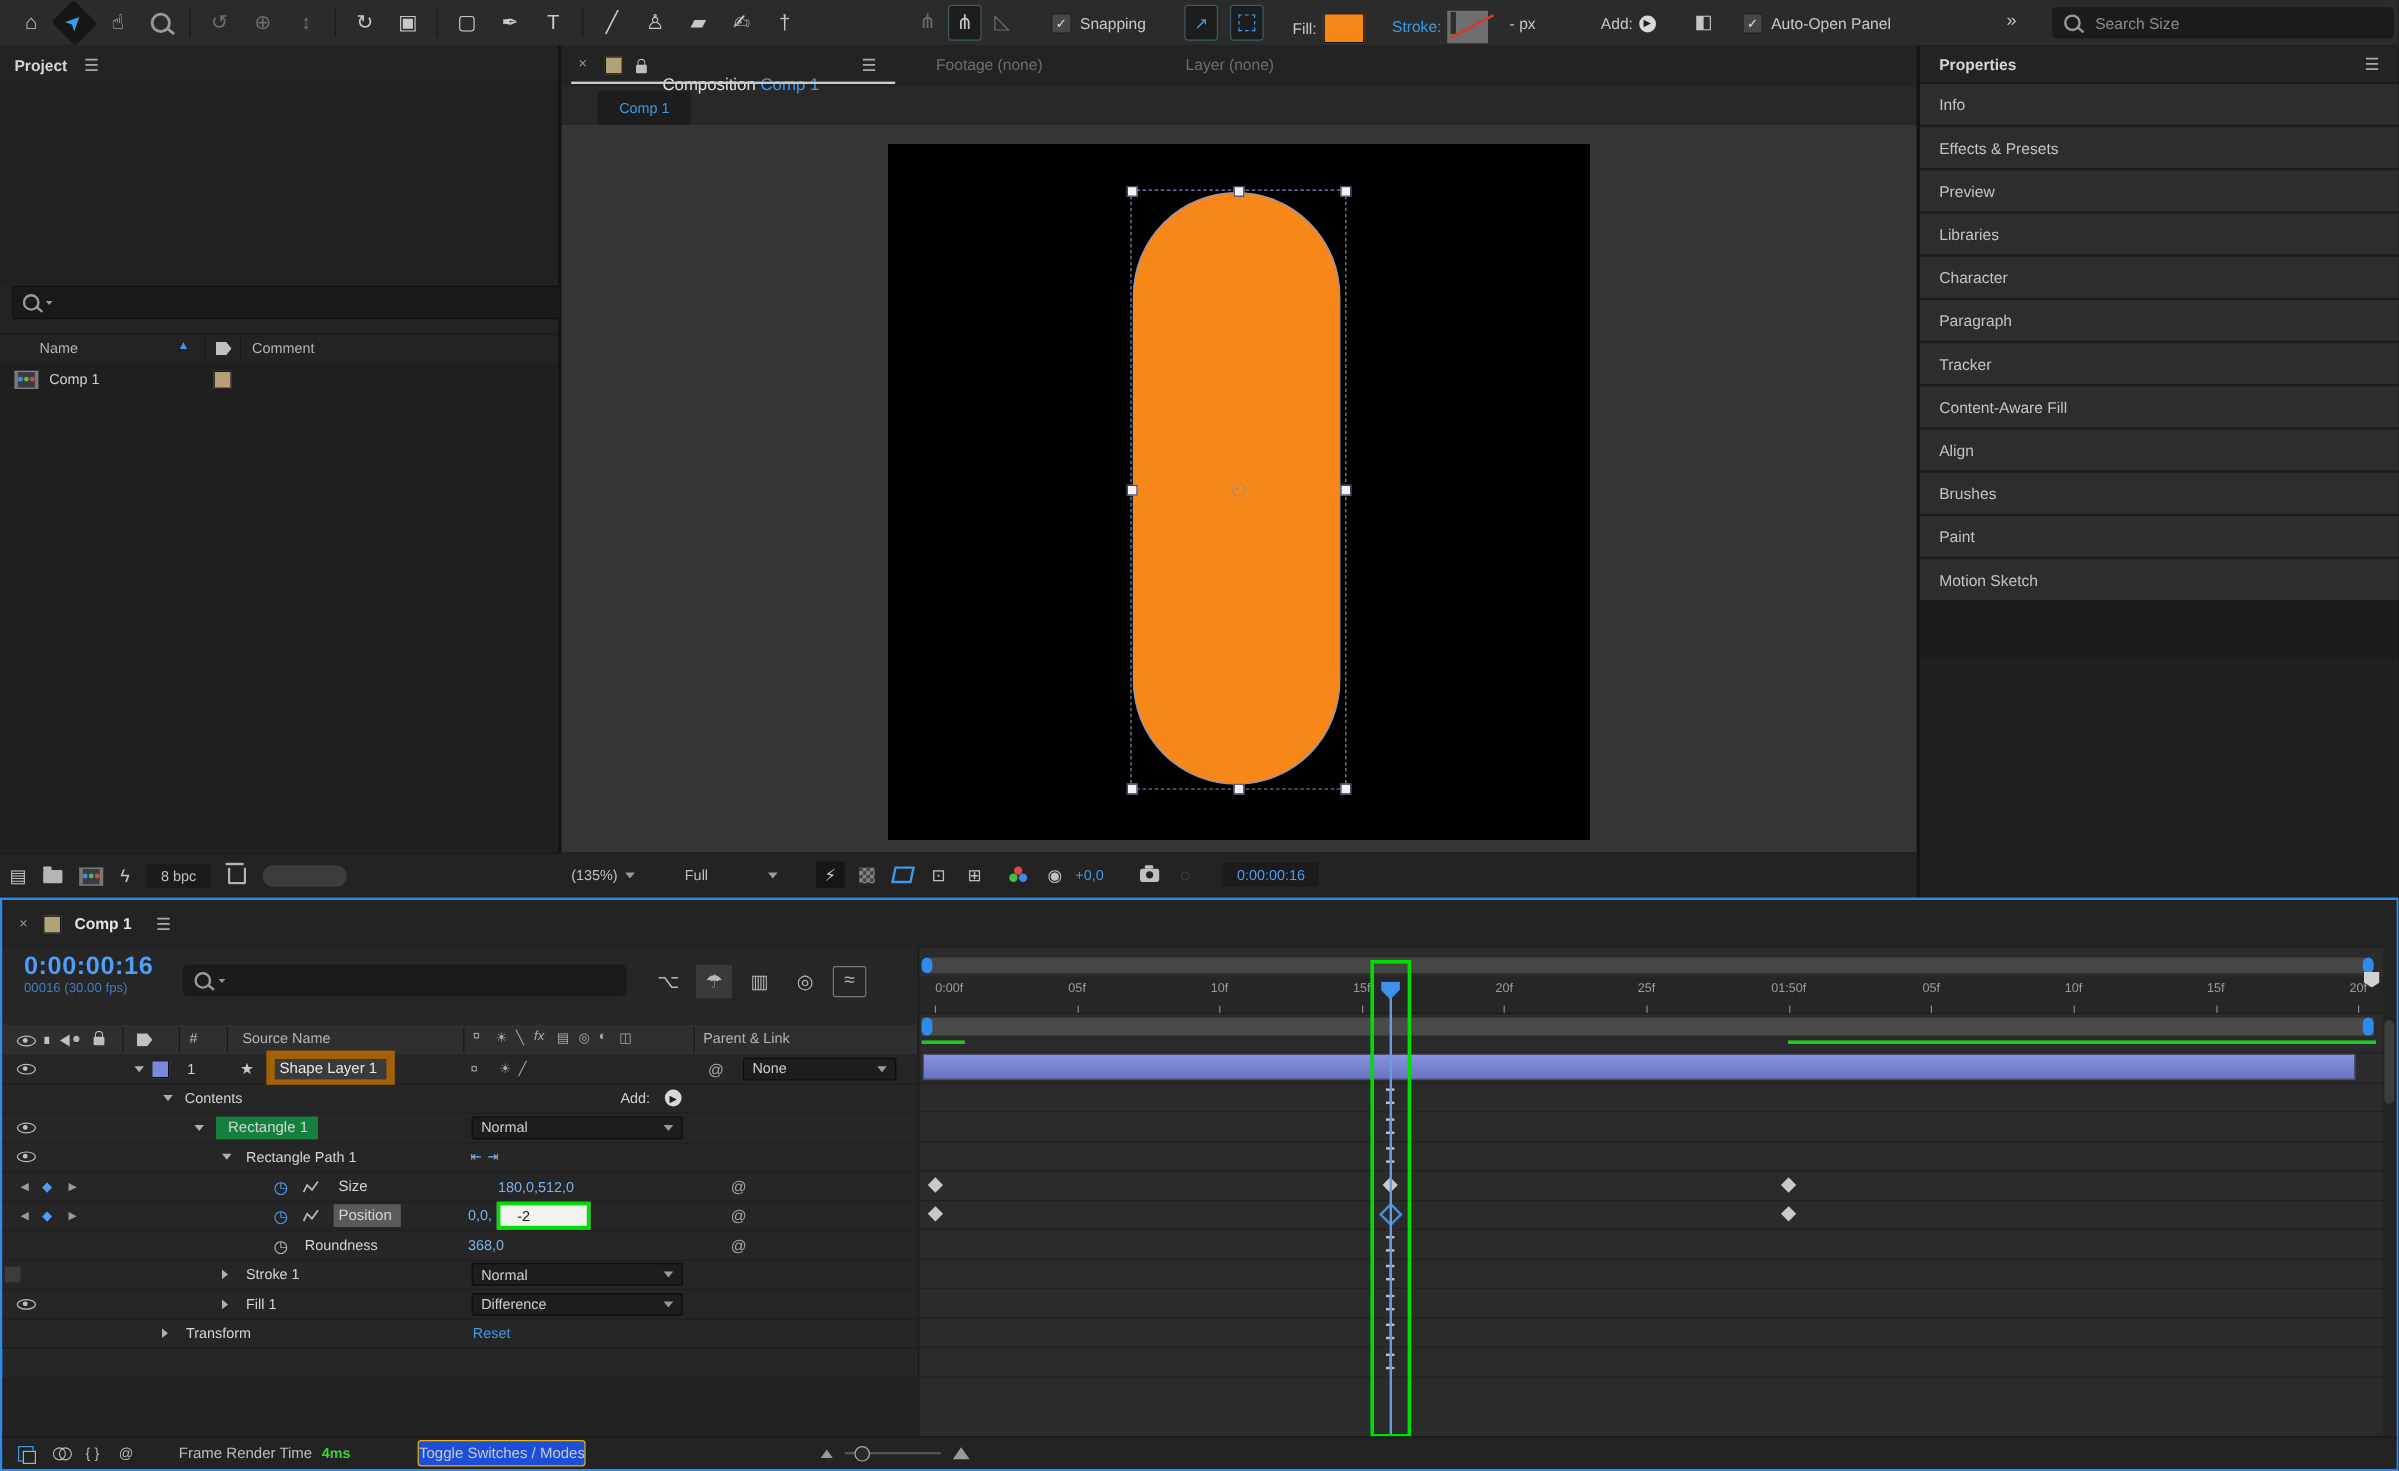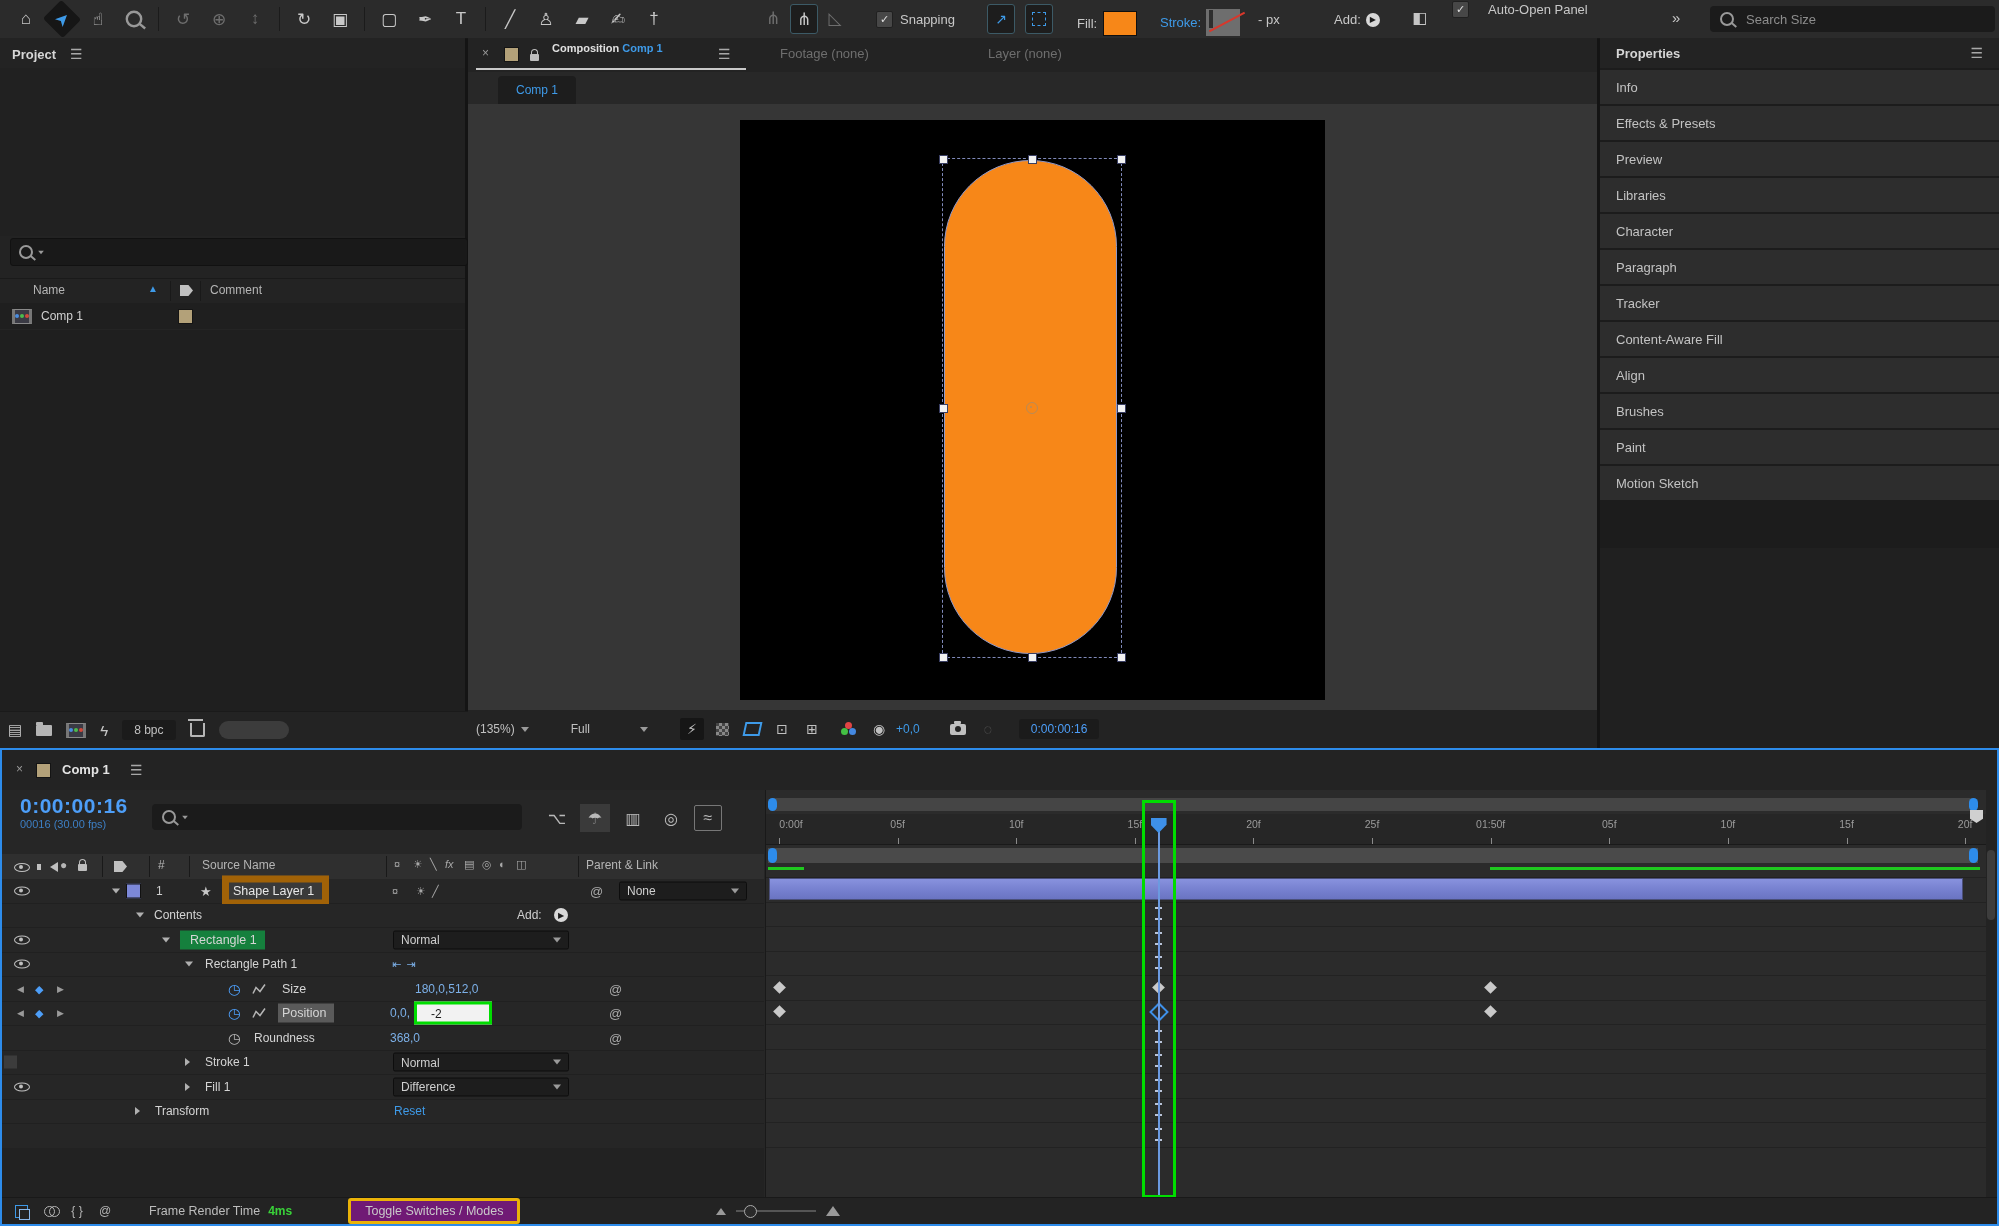--- a/index.html
+++ b/index.html
@@ -135,21 +135,21 @@
   #cti-line{position:absolute;width:2px;background:#6b9ae0;}
   #cti-head{position:absolute;width:16px;height:15px;background:#3e90e8;clip-path:polygon(0 0,100% 0,100% 45%,50% 100%,0 45%);}
   #playhead-green{position:absolute;border:3px solid #00dd00;}
   .marker-pent{position:absolute;width:13px;height:13px;background:#d0d0d0;clip-path:polygon(50% 100%,0 68%,0 0,100% 0,100% 68%);}
   #tl-footer{position:absolute;left:0;bottom:0;width:1995px;height:26px;background:#232323;border-top:1px solid #191919;display:flex;align-items:center;}
   .ftr-icon{width:22px;height:18px;display:flex;align-items:center;justify-content:center;color:#b5b5b5;font-size:12px;margin:0 3px;}
   .dblsq{width:11px;height:11px;border:1.5px solid #3e9ae8;position:relative;}
   .dblsq::after{content:"";position:absolute;left:3px;top:3px;width:9px;height:9px;border:1.5px solid #8ab8ea;background:#232323;}
   .venn{width:9px;height:9px;border:1.5px solid #b5b5b5;border-radius:50%;position:relative;}
   .venn::after{content:"";position:absolute;left:4px;top:-1px;width:9px;height:9px;border:1.5px solid #b5b5b5;border-radius:50%;}
-  .togglebtn{background:#701a75;border:3px solid #eab308;border-radius:3px;color:#c9c9c9;padding:3px 14px;font-size:12.5px;}
+  .togglebtn{background:#1d4ed8;border:1px solid #eab308;border-radius:3px;color:#c9c9c9;padding:3px 0;font-size:12.5px;}
   .mt{width:0;height:0;border-left:5px solid transparent;border-right:5px solid transparent;border-bottom:7px solid #9a9a9a;}
   .mt.big{border-left-width:7px;border-right-width:7px;border-bottom-width:10px;}
   .sliderline{width:80px;height:2px;background:#555;position:relative;}
   .knob{position:absolute;left:8px;top:-5px;width:11px;height:11px;border:1.5px solid #aaa;border-radius:50%;background:#2a2a2a;}
 </style>
 </head>
 <body>
 
 <div id="app">
 
@@ -205,21 +205,21 @@
       <span class="swatch-stroke"><span class="inner"></span></span>
     </div>
     <div class="abs" style="left:1258px;top:12px;font-size:13px">- px</div>
     <div class="abs flex" style="left:1334px;top:12px;gap:5px">
       <span style="font-size:13px">Add:</span>
       <span class="playcirc">▶</span>
     </div>
     <div class="abs flex" style="left:1412px;top:8px;font-size:16px">
         <span class="glyph">◧</span>
       </div>
-    <div class="abs flex" style="left:1452px;top:1px;gap:19px">
+    <div class="abs flex" style="left:1452px;top:11px;gap:7px">
       <span class="cb"></span>
       <span style="font-size:13px">Auto-Open Panel</span>
     </div>
     <div class="abs" style="left:1672px;top:9px;font-size:15px;color:#c8c8c8">»</div>
     <div class="abs searchbox" style="left:1710px;top:6px;width:265px">
       <span class="i-mag"></span>
       <span style="margin-left:12px;font-size:13px">Search Size</span>
     </div>
   </div>
 
@@ -268,21 +268,21 @@
       <span class="i-trash"></span>
       <span class="pill"></span>
     </div>
   </div>
 
   <div id="viewer" class="abs">
     <div id="vp-tabs">
       <span class="abs" style="left:14px;top:8px;color:#999">×</span>
       <span class="abs label-swatch" style="left:36px;top:9px"></span>
       <span class="abs i-lock" style="left:62px;top:12px"></span>
-      <span class="abs" style="left:84px;top:4px;color:#e0e0e0;font-weight:bold;font-size:11px"><span>Composition</span> <span class="blue">Comp 1</span></span>
+      <span class="abs" style="left:84px;top:24px;color:#e0e0e0;font-weight:normal;font-size:14px"><span>Composition</span> <span class="blue">Comp 1</span></span>
       <span class="abs menu-glyph" style="left:250px;top:8px">☰</span>
       <span class="tabline"></span>
       <span class="abs dim" style="left:312px;top:8px;font-size:13px">Footage (none)</span>
       <span class="abs dim" style="left:520px;top:8px;font-size:13px">Layer (none)</span>
     </div>
     <div id="vp-subtab">
         <span>Comp 1</span>
       </div>
     <div id="vp-stage">
       <div id="vp-comp">

